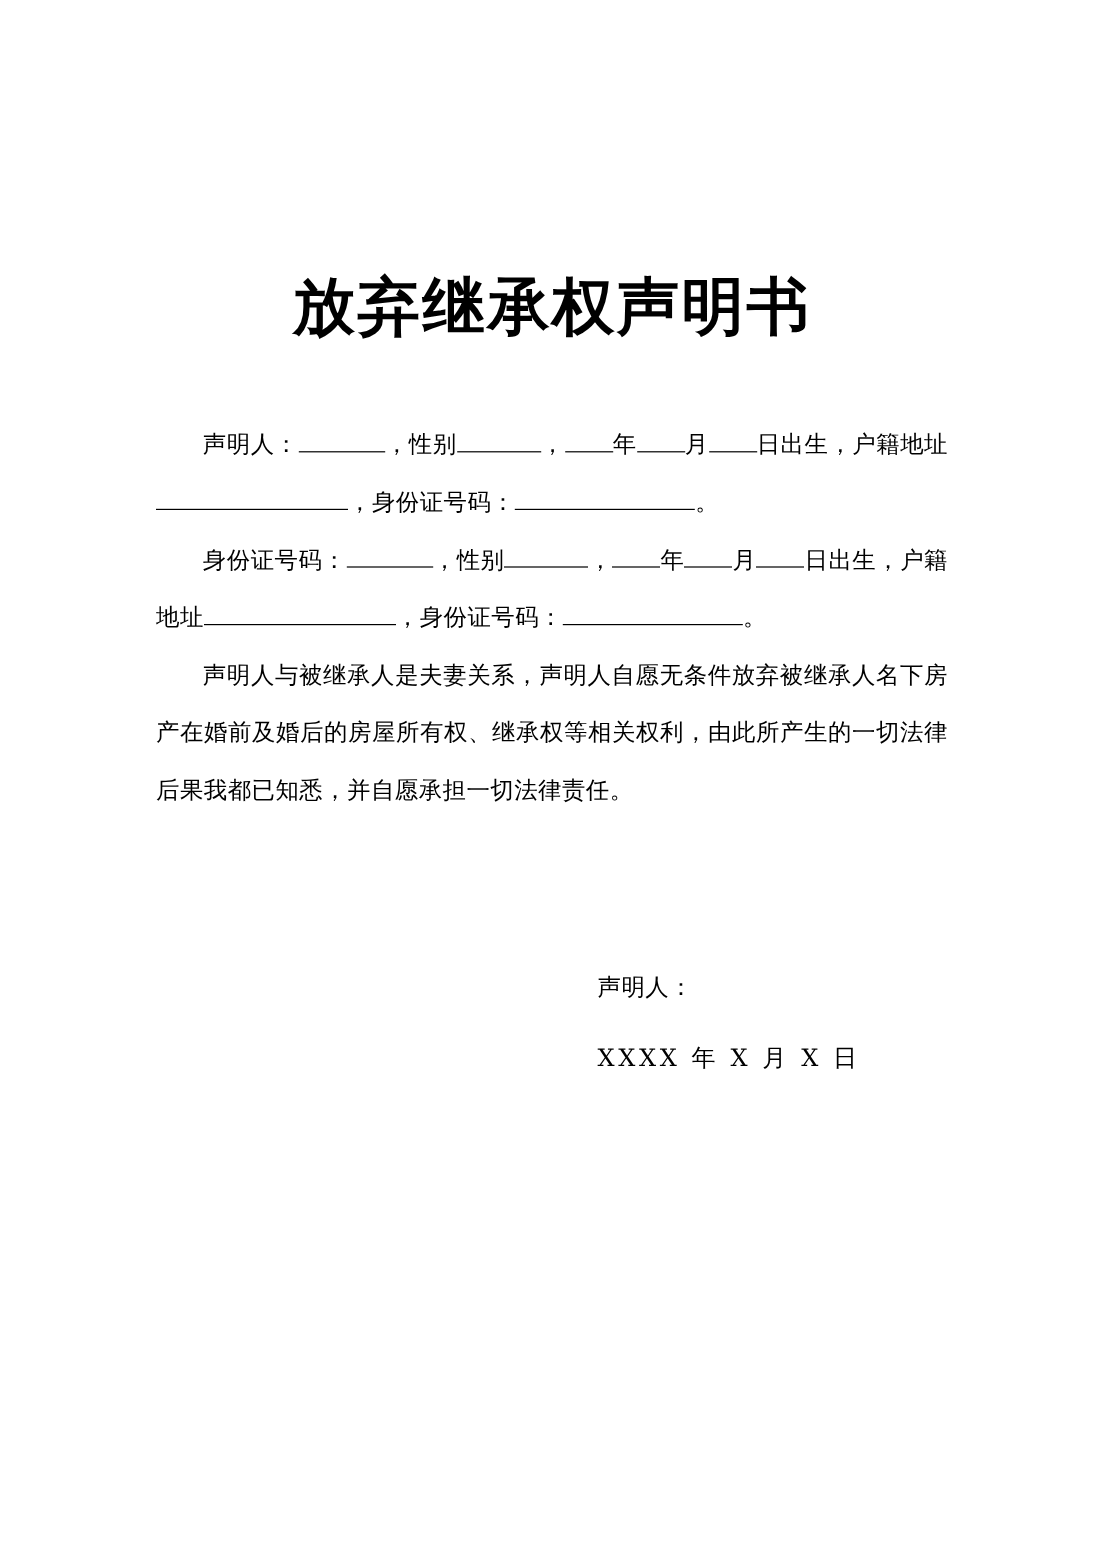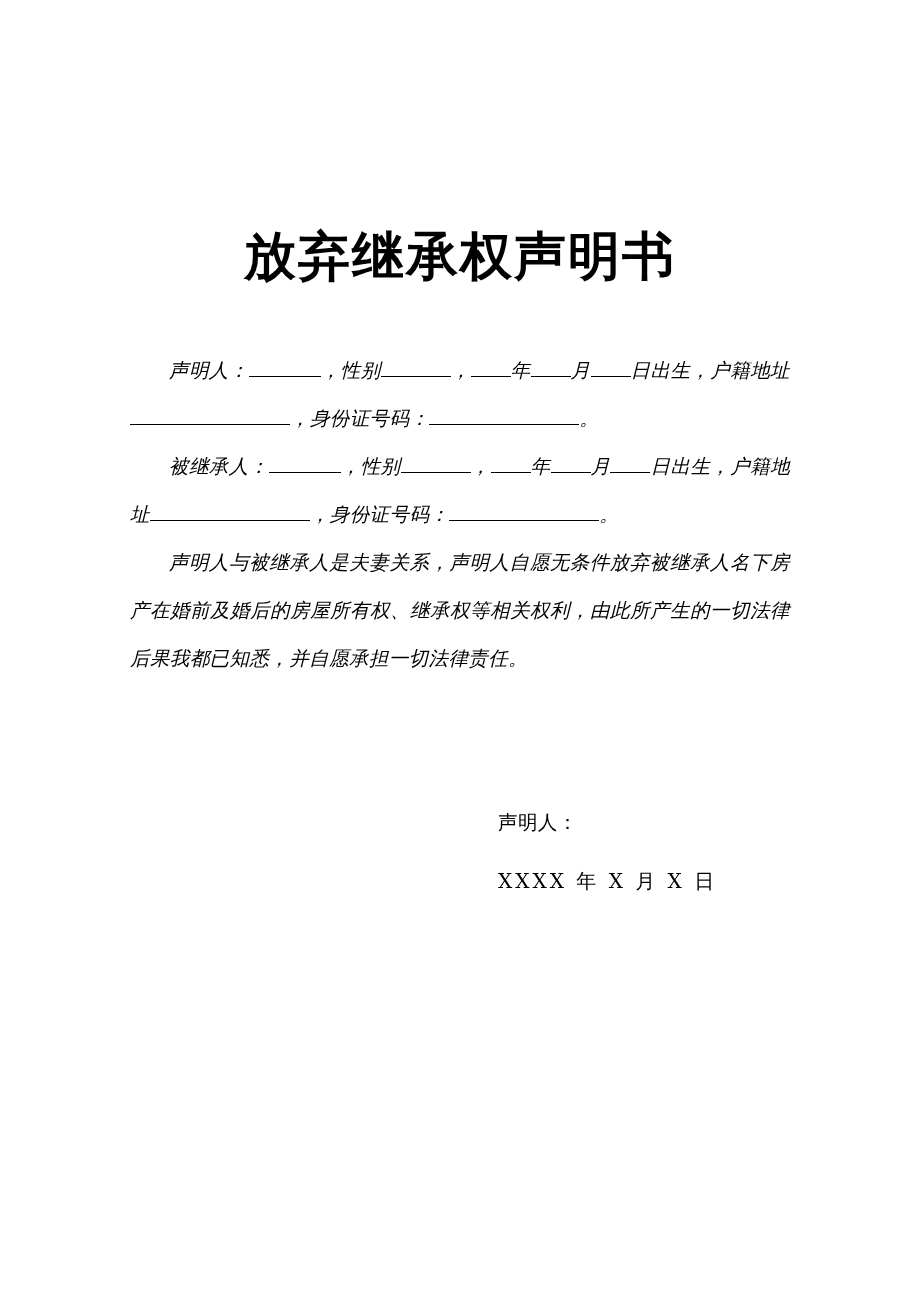--- a/index.html
+++ b/index.html
@@ -39,21 +39,20 @@
   .para {
     font-size: 19.5px;
     line-height: 48px;
     letter-spacing: 0.4px;
     text-align: justify;
     margin: 0;
     text-justify: inter-ideograph;
   }
   .indent {
     text-indent: 2em;
-    font-style: italic;
   }
   .blank {
     display: inline-block;
     border-bottom: 1px solid #000;
     vertical-align: baseline;
   }
   .b-name { width: 72px; }
   .b-sex { width: 70px; }
   .b-num { width: 40px; }
   .b-addr { width: 160px; }
@@ -85,21 +84,21 @@
 
   <h1 class="doc-title">放弃继承权声明书</h1>
 
   <div class="body-block">
 
     <p class="para indent">
       <span>声明人：</span><span class="blank b-name"></span><span>，性别</span><span class="blank b-sex"></span><span>，</span><span class="blank b-num"></span><span>年</span><span class="blank b-num"></span><span>月</span><span class="blank b-num"></span><span>日出生，</span><span>户籍地址</span><span class="blank b-addr"></span><span>，身份证号码：</span><span class="blank b-id"></span><span>。</span>
     </p>
 
     <p class="para indent">
-      <span>被继承人：</span><span class="blank b-name"></span><span>，性别</span><span class="blank b-sex"></span><span>，</span><span class="blank b-num"></span><span>年</span><span class="blank b-num"></span><span>月</span><span class="blank b-num"></span><span>日出生，</span><span>户籍地址</span><span class="blank b-addr"></span><span>，身份证号码：</span><span class="blank b-id"></span><span>。</span>
+      <span>身份证号码：</span><span class="blank b-name"></span><span>，性别</span><span class="blank b-sex"></span><span>，</span><span class="blank b-num"></span><span>年</span><span class="blank b-num"></span><span>月</span><span class="blank b-num"></span><span>日出生，</span><span>户籍地址</span><span class="blank b-addr"></span><span>，身份证号码：</span><span class="blank b-id"></span><span>。</span>
     </p>
 
     <p class="para indent">声明人与被继承人是夫妻关系，声明人自愿无条件放弃被继承人名下房产在婚前及婚后的房屋所有权、继承权等相关权利，由此所产生的一切法律后果我都已知悉，并自愿承担一切法律责任。</p>
 
   </div>
 
   <div class="sign-block">
     <div class="sign-line">声明人：</div>
     <div class="date-line">XXXX 年 X 月 X 日</div>
   </div>

